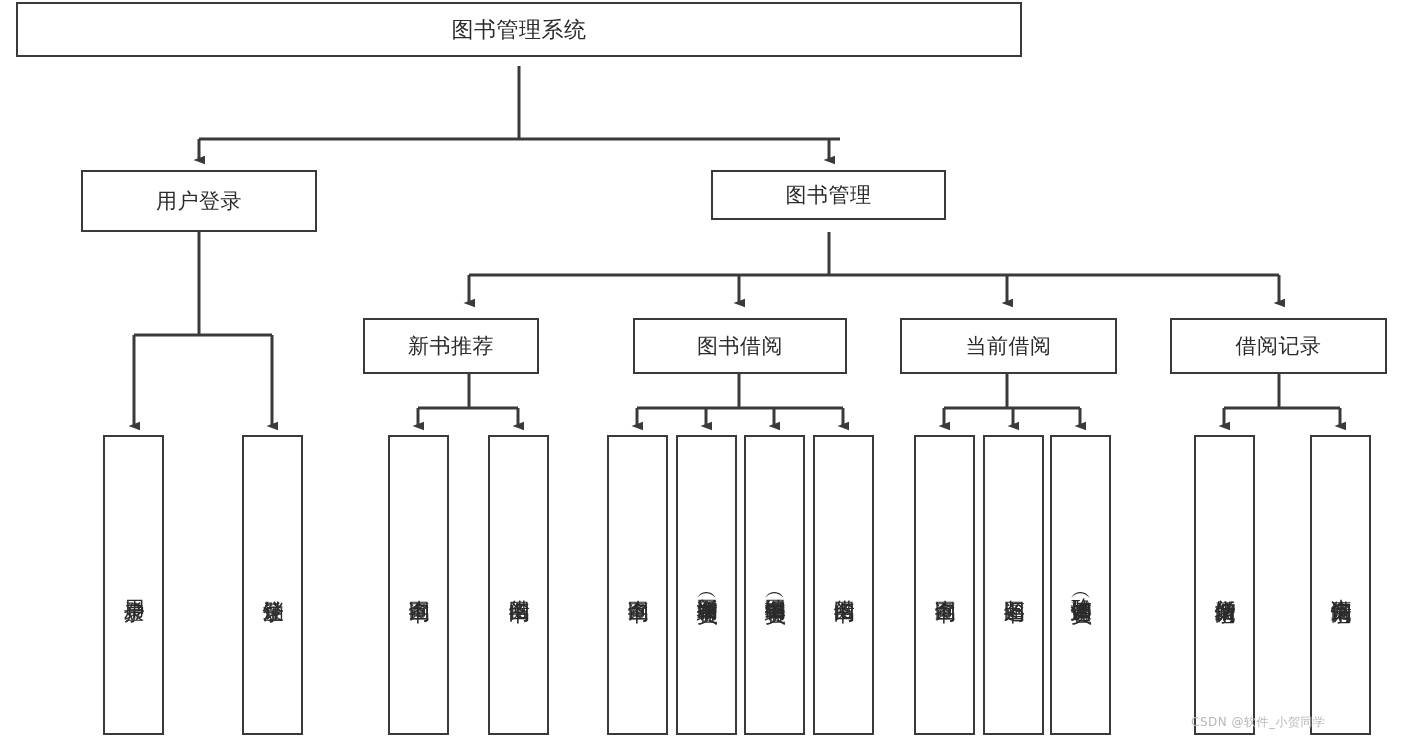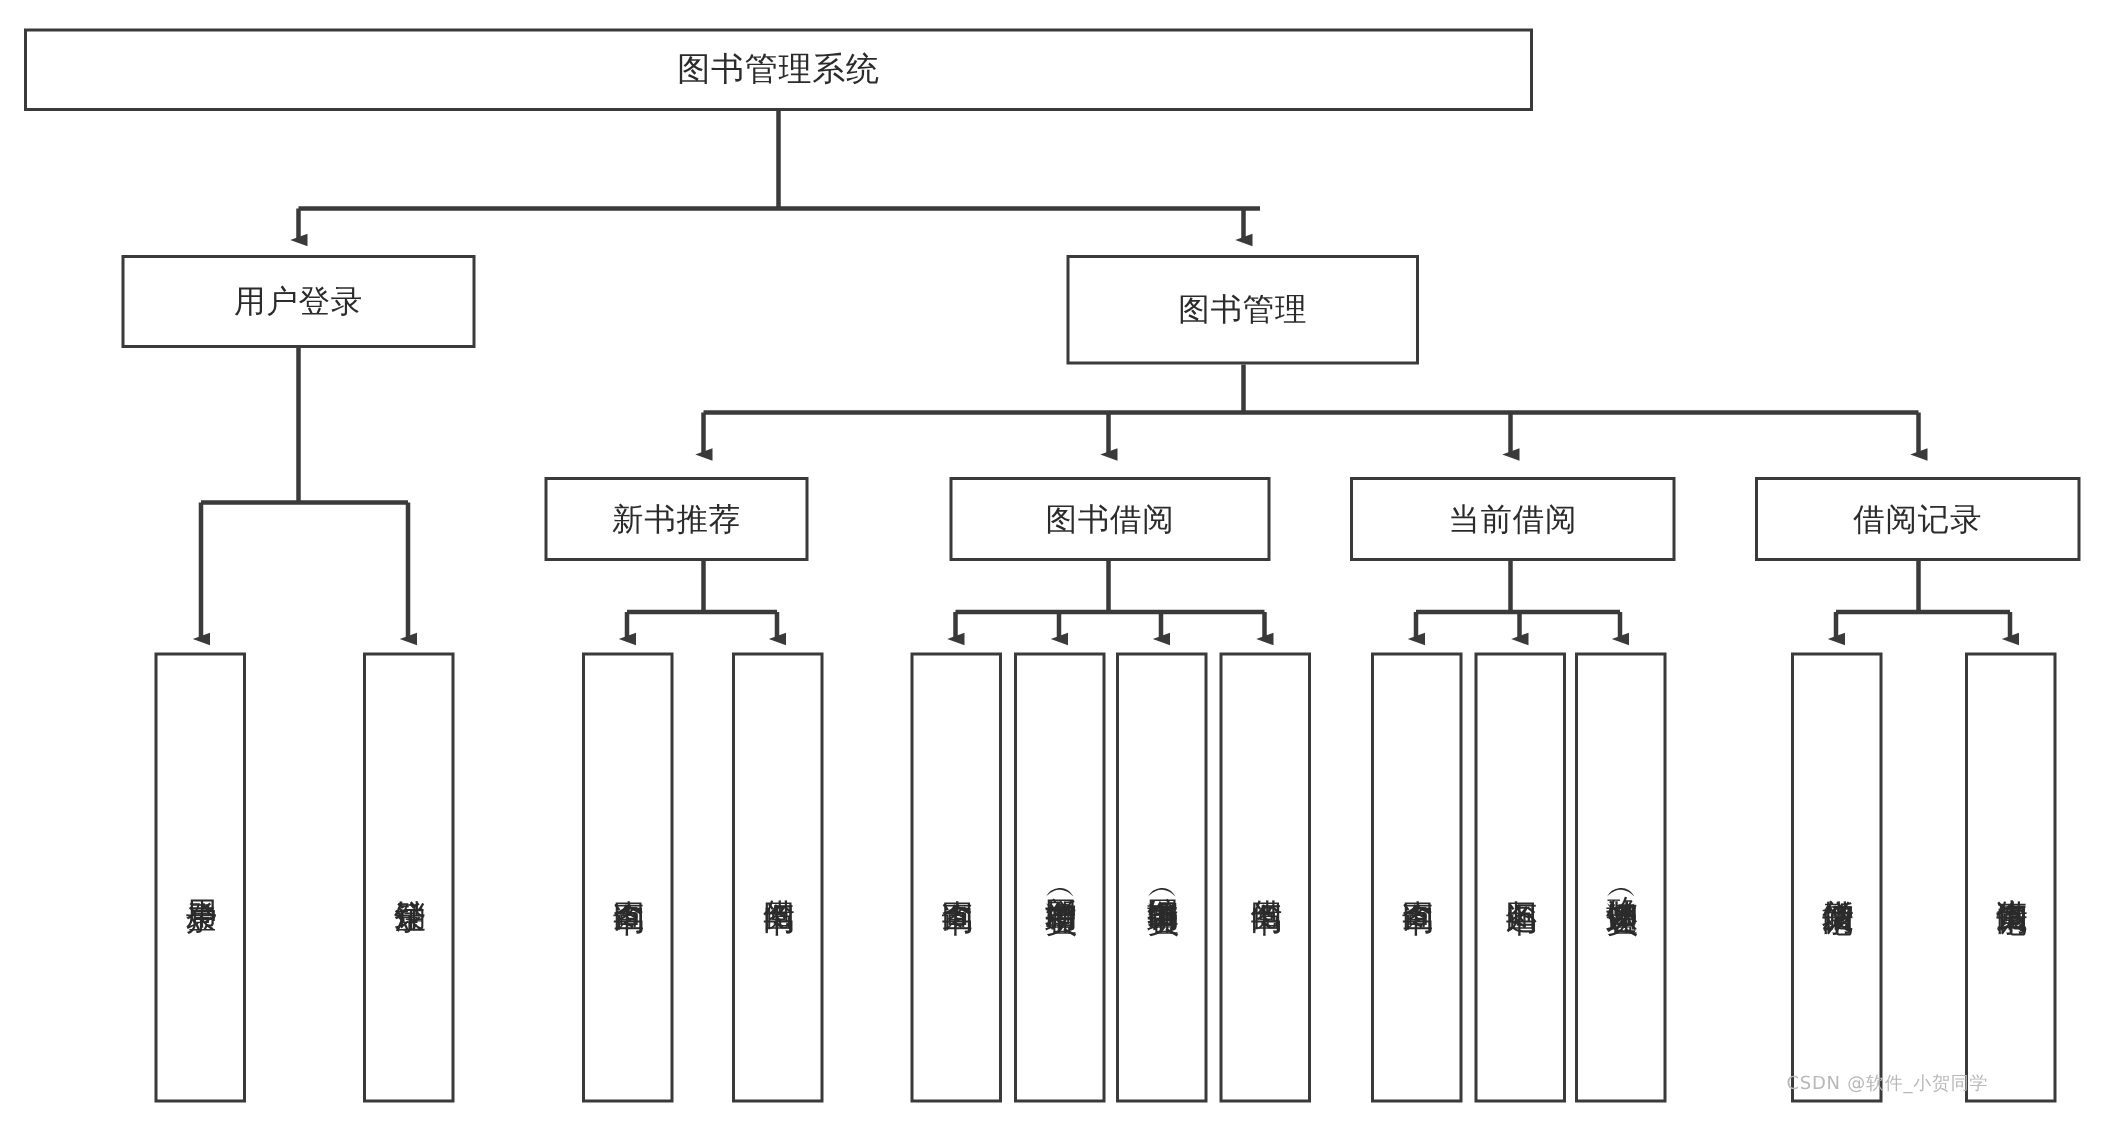--- a/index.html
+++ b/index.html
@@ -111,28 +111,28 @@
       <path d="M1013,408 L1013,426" marker-end="url(#arrow)"></path>
       <path d="M1080,408 L1080,426" marker-end="url(#arrow)"></path>
 
       <path d="M1279,374 L1279,408"></path>
       <path d="M1224,408 L1340,408"></path>
       <path d="M1224,408 L1224,426" marker-end="url(#arrow)"></path>
       <path d="M1340,408 L1340,426" marker-end="url(#arrow)"></path>
     </g>
   </svg>
 
-  <div class="node root" style="left:16px; top:19px; width:1006px; height:55px;">
+  <div class="node root" style="left:16px; top:2px; width:1006px; height:55px;">
     <span class="lbl">图书管理系统</span>
   </div>
 
   <div class="node" style="left:81px; top:170px; width:236px; height:62px;">
     <span class="lbl">用户登录</span>
   </div>
-  <div class="node" style="left:711px; top:170px; width:235px; height:73px;">
+  <div class="node" style="left:711px; top:170px; width:235px; height:50px;">
     <span class="lbl">图书管理</span>
   </div>
 
   <div class="node" style="left:363px; top:318px; width:176px; height:56px;">
     <span class="lbl">新书推荐</span>
   </div>
   <div class="node" style="left:633px; top:318px; width:214px; height:56px;">
     <span class="lbl">图书借阅</span>
   </div>
   <div class="node" style="left:900px; top:318px; width:217px; height:56px;">

